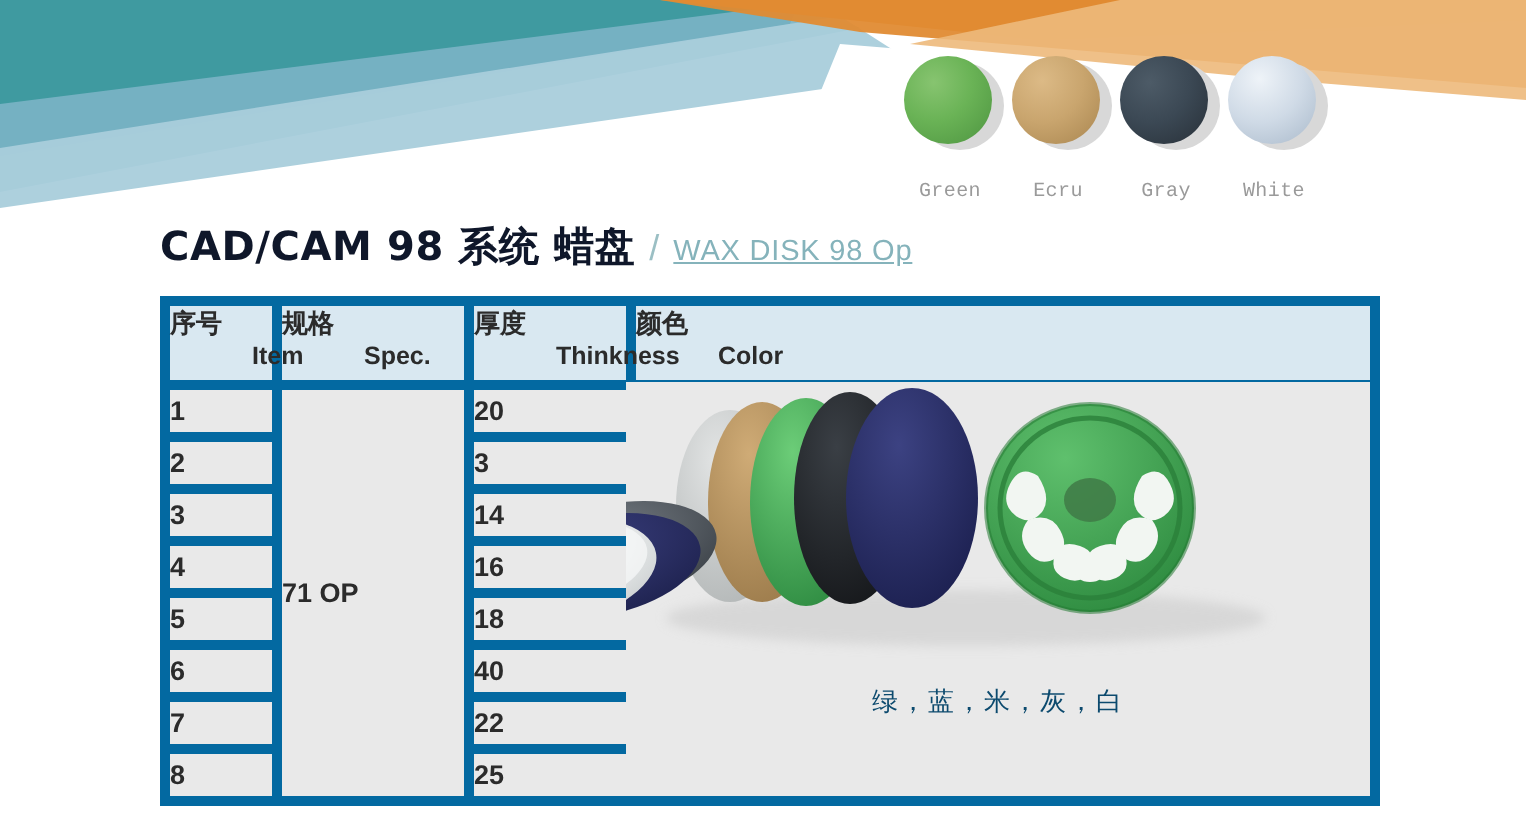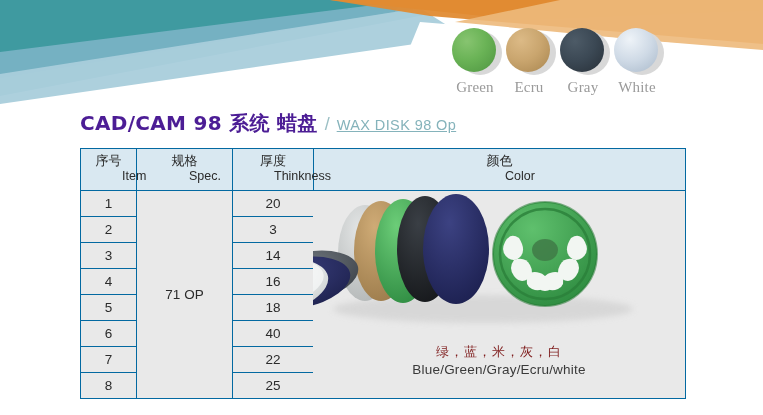--- a/index.html
+++ b/index.html
@@ -23,54 +23,54 @@
   .sw-circle-wrap { position: relative; width: 46px; height: 46px; margin: 0 auto; }
   .sw-shadow {
     position: absolute; left: 6px; top: 3px; width: 44px; height: 44px;
     border-radius: 50%; background: #d8d8d8;
   }
   .sw-circle {
     position: absolute; left: 0; top: 0; width: 44px; height: 44px;
     border-radius: 50%;
   }
   .sw-label {
-    margin-top: 5px; font-size: 15px; color: #9a9a9a; letter-spacing: .2px;
-    font-family: Liberation Serif, serif;
+    margin-top: 17px; font-size: 10px; color: #9a9a9a; letter-spacing: .2px;
+    font-family: Liberation Mono, monospace;
   }
 
   
   .title-row {
     position: absolute; left: 80px; top: 110px;
     display: flex; align-items: baseline; gap: 0px;
     white-space: nowrap;
   }
   .title-cn {
-    font-size: 20px; font-weight: bold; color: #4c1d95;
+    font-size: 20px; font-weight: bold; color: #0f172a;
     font-family: "DejaVu Sans", "Liberation Sans", sans-serif;
     letter-spacing: .3px;
   }
   .title-sep { font-size: 18px; color: #9bbfc4; margin: 0 7px; }
   .title-en {
     font-size: 14.5px; color: #85b3bb; letter-spacing: .4px;
     font-family: "Liberation Sans", sans-serif;
     text-decoration: underline;
   }
 
   
   .tbl {
     position: absolute; left: 80px; top: 148px;
     width: 605px; height: 250px;
     border-collapse: collapse;
     table-layout: fixed;
   }
   .tbl td, .tbl th {
-    border: 1px solid #0369a1;
-    text-align: center;
+    border: 5px solid #0369a1;
+    text-align: left;
     vertical-align: middle;
-    font-weight: normal;
+    font-weight: bold;
   }
   .tbl thead th {
     background: #d9e8f1;
     height: 42px;
     padding: 3px 0 4px 0;
     line-height: 1.15;
   }
   .hdr-cn {
     display: block; font-size: 13px; color: #2b2b2b;
     font-family: "DejaVu Sans", sans-serif;
@@ -99,21 +99,21 @@
     background: #e9e9e9;
     overflow: hidden;
   }
   .disk-stage { position: absolute; left: 0; top: 0; width: 372px; height: 150px; }
 
   .caption {
     position: absolute; left: 0; right: 0; top: 152px;
     text-align: center; line-height: 1.35;
   }
   .cap-cn {
-    display: block; font-size: 13px; color: #7f1d1d;
+    display: block; font-size: 13px; color: #0c4a6e;
     font-family: "DejaVu Sans", sans-serif; letter-spacing: 1px;
   }
   .cap-en {
     display: block; font-size: 13.5px; color: #3a3a3a;
     font-family: "Liberation Sans", sans-serif; letter-spacing: .2px;
   }
 </style>
 </head>
 <body>
 
@@ -319,17 +319,16 @@
       <ellipse cx="-6" cy="86" rx="52" ry="25" fill="url(#gGrayS)" transform="rotate(-11 -6 86)"></ellipse>
       <ellipse cx="-14" cy="92" rx="52" ry="25" fill="url(#gNavy)" transform="rotate(-11 -14 92)"></ellipse>
       <g transform="rotate(-11 -40 96)">
         <ellipse cx="-40" cy="96" rx="56" ry="27" fill="url(#gWhite)"></ellipse>
         <ellipse cx="-40" cy="93" rx="52" ry="23" fill="#f8fafa" opacity="0.7"></ellipse>
       </g>
     </svg>
 
     <div class="caption">
       <span class="cap-cn">绿，蓝，米，灰，白</span>
-      <span class="cap-en">Blue/Green/Gray/Ecru/white</span>
     </div>
   </div>
 
 </div>
 
 </body></html>

